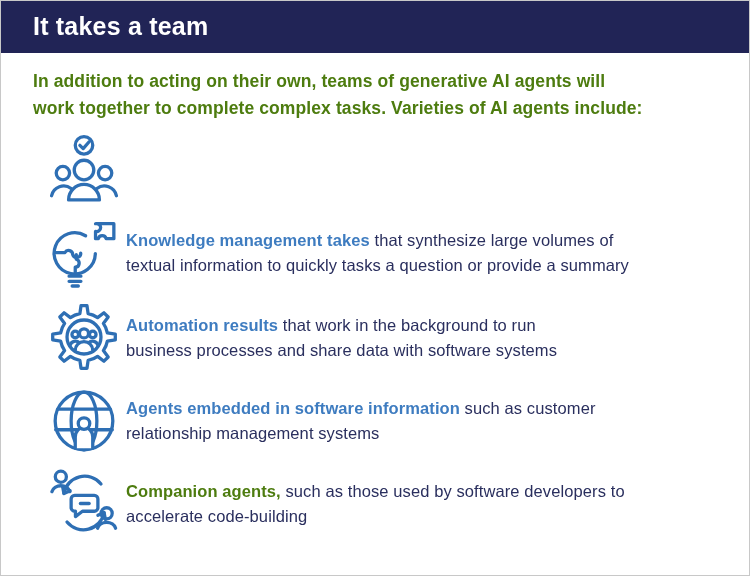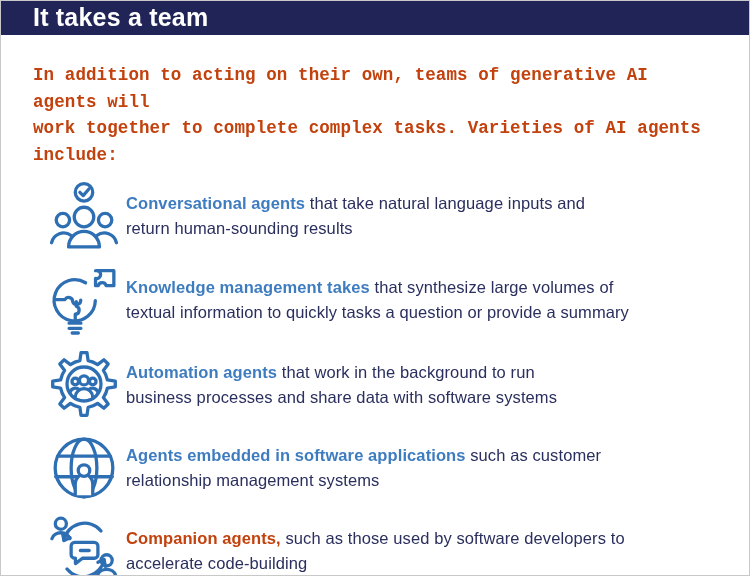--- a/index.html
+++ b/index.html
@@ -2,21 +2,21 @@
 <html><head>
 <meta charset="utf-8">
 <style>
   html,body{margin:0;padding:0;background:#ffffff;}
   body{font-family:"Liberation Sans","DejaVu Sans",sans-serif;}
   .page{
     position:relative;width:750px;height:576px;box-sizing:border-box;
     border:1px solid #c8c8c8;background:#fff;overflow:hidden;
   }
   .header{
-    margin:-1px -1px 12px -1px;height:35px;display:flex;align-items:center;
+    margin:-1px -1px 0 -1px;height:53px;display:flex;align-items:center;
     padding-left:33px;
   }
   .header h1{
     margin:0;color:#ffffff;font-size:25px;font-weight:700;letter-spacing:.2px;
   }
   .content{padding:15px 30px 0 32px;}
   .intro{
     margin:0;font-size:17.5px;line-height:26.5px;font-weight:700;
     white-space:pre-line;letter-spacing:.1px;
   }
@@ -35,38 +35,36 @@
   svg{display:block;}
 </style>
 </head>
 <body>
 
 <div class="page" style="border-color: rgb(200, 200, 200);">
   <div class="header" style="background: rgb(33, 36, 86);">
     <h1>It takes a team</h1>
   </div>
   <div class="content">
-    <p class="intro" style="color: #c2410c; font-family: Liberation Mono, monospace;">In addition to acting on their own, teams of generative AI agents will
+    <p class="intro" style="color: #4d7c0f;">In addition to acting on their own, teams of generative AI agents will
 work together to complete complex tasks. Varieties of AI agents include:</p>
     <div class="agent-list">
         <div class="row">
           <div class="icon-box">
             <svg width="70" height="70" viewBox="0 0 68 68" fill="none" stroke="#2e6fb4" stroke-width="3.2" stroke-linecap="round" stroke-linejoin="round">
               <path d="M2.5 60 a12 12 0 0 1 19 -7"></path>
               <path d="M46.5 53 a12 12 0 0 1 19 7"></path>
               <circle cx="13.5" cy="38" r="6.5"></circle>
               <circle cx="54.5" cy="38" r="6.5"></circle>
               <path d="M19 64 a15 15 0 0 1 30 0 z" fill="#fff"></path>
               <circle cx="34" cy="35" r="9.5" fill="#fff"></circle>
               <circle cx="34" cy="11" r="8.5"></circle>
               <path d="M30 11 l3.2 3.2 L39 7.5"></path>
             </svg>
           </div>
-          <div class="row-text" style="color: rgb(42, 47, 94);"><span class="lead" style="color: rgb(62, 124, 192);">Conversational agents</span><span class="rest"> that take natural language inputs and
-return human-sounding results</span></div>
         </div>
         <div class="row">
           <div class="icon-box">
             <svg width="70" height="74" viewBox="0 0 68 71.88571428571429" fill="none" stroke="#2e6fb4" stroke-width="3.2" stroke-linecap="round" stroke-linejoin="round">
               <path d="M35.5 19.2 A20 20 0 1 0 45 36.5"></path>
               <path d="M45.2 7.5 H63 V22 H55.5 A3.9 3.9 0 0 0 47.9 22 H45.2 V15 A3.9 3.9 0 1 0 45.2 7.5 Z"></path>
               <path d="M6.5 35.5 h9 a4 4 0 0 1 7.5 2 a4 4 0 0 0 7.8 -1.5"></path>
               <path d="M26.5 37.5 v4.5 a4 4 0 0 1 -1 7.8 v4.8"></path>
               <path d="M19.5 58.5 h11.5 M19.5 63.5 h11.5 M22.5 68 h6"></path>
             </svg>
@@ -80,50 +78,50 @@
               <path d="M56.7 30.0 L64.4 31.1 L64.4 36.9 L56.7 38.0 A23 23 0 0 1 52.8 47.2 L57.5 53.4 L53.4 57.5 L47.2 52.8 A23 23 0 0 1 38.0 56.7 L36.9 64.4 L31.1 64.4 L30.0 56.7 A23 23 0 0 1 20.8 52.8 L14.6 57.5 L10.5 53.4 L15.2 47.2 A23 23 0 0 1 11.3 38.0 L3.6 36.9 L3.6 31.1 L11.3 30.0 A23 23 0 0 1 15.2 20.8 L10.5 14.6 L14.6 10.5 L20.8 15.2 A23 23 0 0 1 30.0 11.3 L31.1 3.6 L36.9 3.6 L38.0 11.3 A23 23 0 0 1 47.2 15.2 L53.4 10.5 L57.5 14.6 L52.8 20.8 A23 23 0 0 1 56.7 30.0 Z"></path>
               <circle cx="34" cy="34" r="16.5"></circle>
               <path d="M20.5 42 a5.5 5.5 0 0 1 9 -2.5"></path>
               <path d="M38.5 39.5 a5.5 5.5 0 0 1 9 2.5"></path>
               <circle cx="25.5" cy="31.5" r="3.2"></circle>
               <circle cx="42.5" cy="31.5" r="3.2"></circle>
               <path d="M25.5 47 a8.5 8.5 0 0 1 17 0" fill="#fff"></path>
               <circle cx="34" cy="30.5" r="4.4" fill="#fff"></circle>
             </svg>
           </div>
-          <div class="row-text" style="color: rgb(42, 47, 94);"><span class="lead" style="color: rgb(62, 124, 192);">Automation agents</span><span class="rest"> that work in the background to run
+          <div class="row-text" style="color: rgb(42, 47, 94);"><span class="lead" style="color: rgb(62, 124, 192);">Automation results</span><span class="rest"> that work in the background to run
 business processes and share data with software systems</span></div>
         </div>
         <div class="row">
           <div class="icon-box">
             <svg width="70" height="70" viewBox="0 0 68 68" fill="none" stroke="#2e6fb4" stroke-width="3.2" stroke-linecap="round" stroke-linejoin="round">
               <circle cx="34" cy="34" r="28"></circle>
               <ellipse cx="34" cy="34" rx="12.5" ry="28"></ellipse>
               <path d="M8.5 22.5 H59.5"></path>
               <path d="M6.5 42.5 H61.5"></path>
               <path d="M25.5 60.5 V49.5 a8.5 9.5 0 0 1 17 0 V60.5" fill="#fff"></path>
               <circle cx="34" cy="36.5" r="5.6" fill="#fff"></circle>
             </svg>
           </div>
-          <div class="row-text" style="color: rgb(42, 47, 94);"><span class="lead" style="color: rgb(62, 124, 192);">Agents embedded in software applications</span><span class="rest"> such as customer
+          <div class="row-text" style="color: rgb(42, 47, 94);"><span class="lead" style="color: rgb(62, 124, 192);">Agents embedded in software information</span><span class="rest"> such as customer
 relationship management systems</span></div>
         </div>
         <div class="row">
           <div class="icon-box">
             <svg width="70" height="72" viewBox="0 0 68 69.94285714285714" fill="none" stroke="#2e6fb4" stroke-width="3.2" stroke-linecap="round" stroke-linejoin="round">
               <path d="M50.5 15.5 A20.5 20.5 0 0 0 14.5 24.5"></path>
               <path d="M20.5 22 L14.5 24.8 L13.2 18"></path>
               <path d="M17.5 52.5 A20.5 20.5 0 0 0 53.5 43.5"></path>
               <path d="M47.5 46 L53.5 43.2 L54.8 50"></path>
               <circle cx="11.5" cy="8.5" r="5.4"></circle>
               <path d="M2.8 23 a9 7.5 0 0 1 17.5 0"></path>
               <circle cx="56" cy="44" r="5.4"></circle>
               <path d="M47.2 58.5 a9 7.5 0 0 1 17.5 0"></path>
               <path d="M25 26.5 h19 a3.5 3.5 0 0 1 3.5 3.5 v8.5 a3.5 3.5 0 0 1 -3.5 3.5 h-11.5 l-6.8 5.2 v-5.2 h-0.7 a3.5 3.5 0 0 1 -3.5 -3.5 v-8.5 a3.5 3.5 0 0 1 3.5 -3.5 z" fill="#fff"></path>
               <path d="M30.5 34.5 h8.5"></path>
             </svg>
           </div>
-          <div class="row-text" style="color: rgb(42, 47, 94);"><span class="lead" style="color: #c2410c;">Companion agents,</span><span class="rest"> such as those used by software developers to
+          <div class="row-text" style="color: rgb(42, 47, 94);"><span class="lead" style="color: #4d7c0f;">Companion agents,</span><span class="rest"> such as those used by software developers to
 accelerate code-building</span></div>
         </div>
       </div>
   </div>
 </div>
 
 </body></html>

